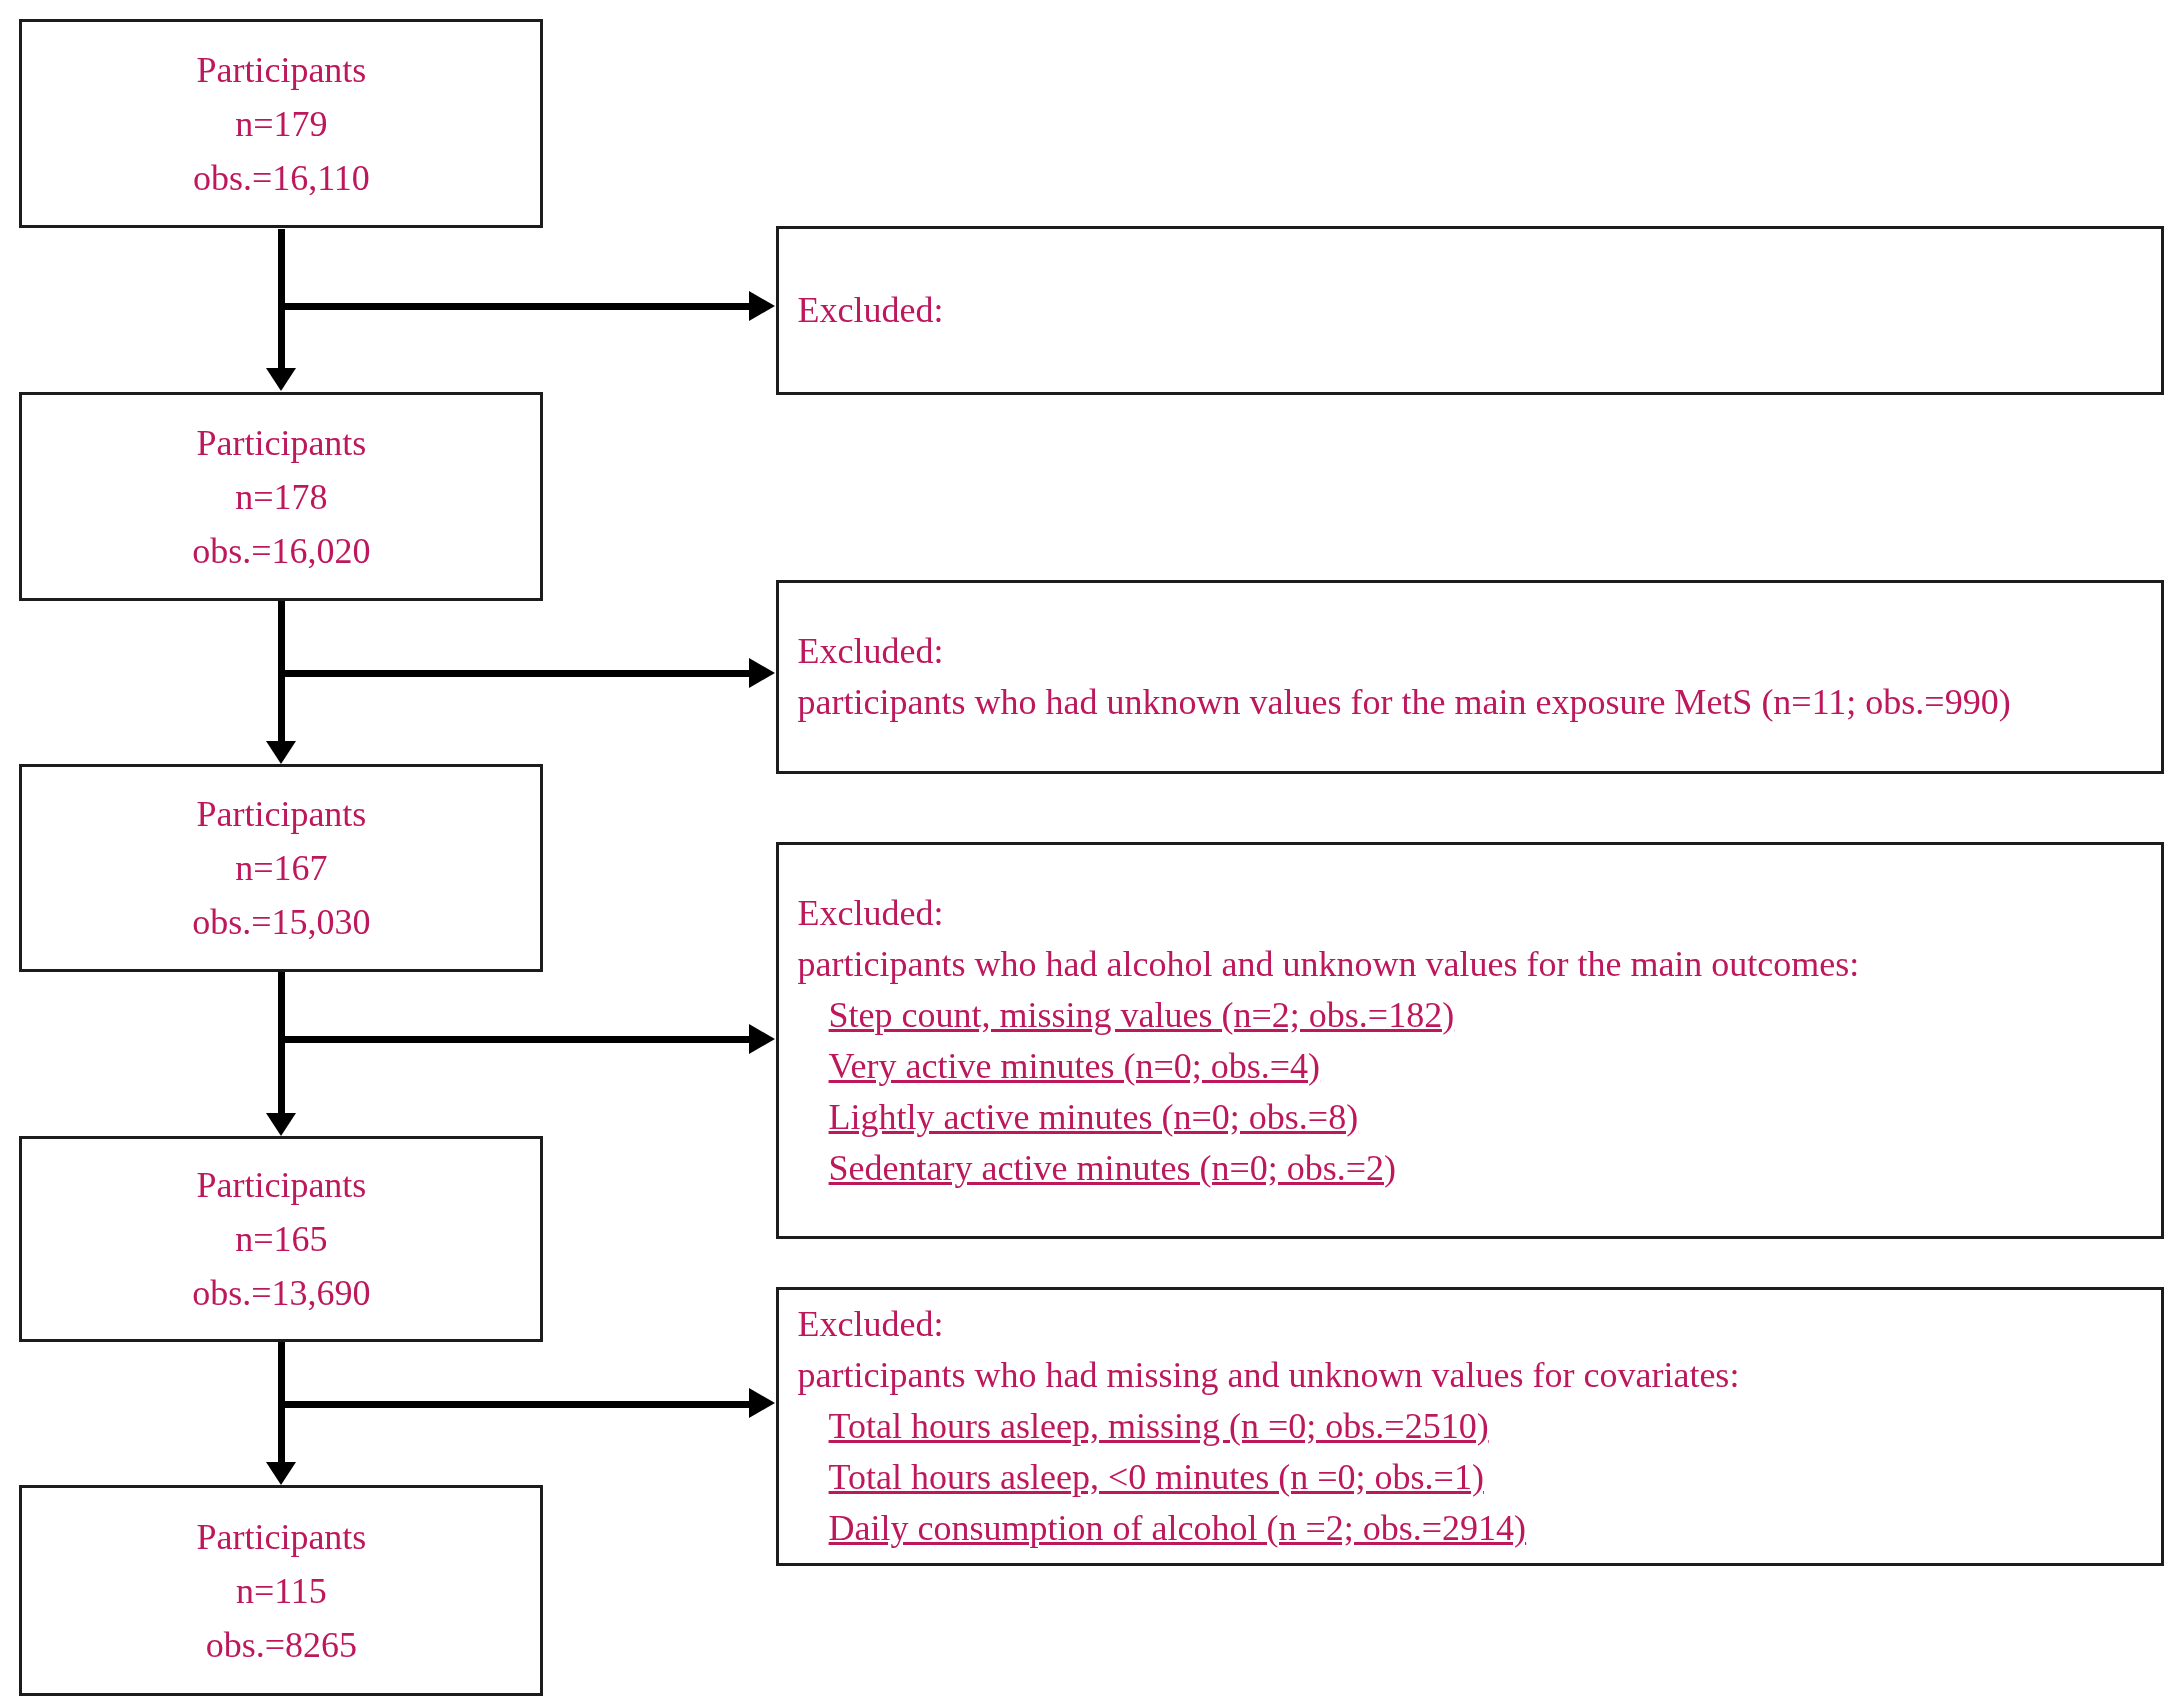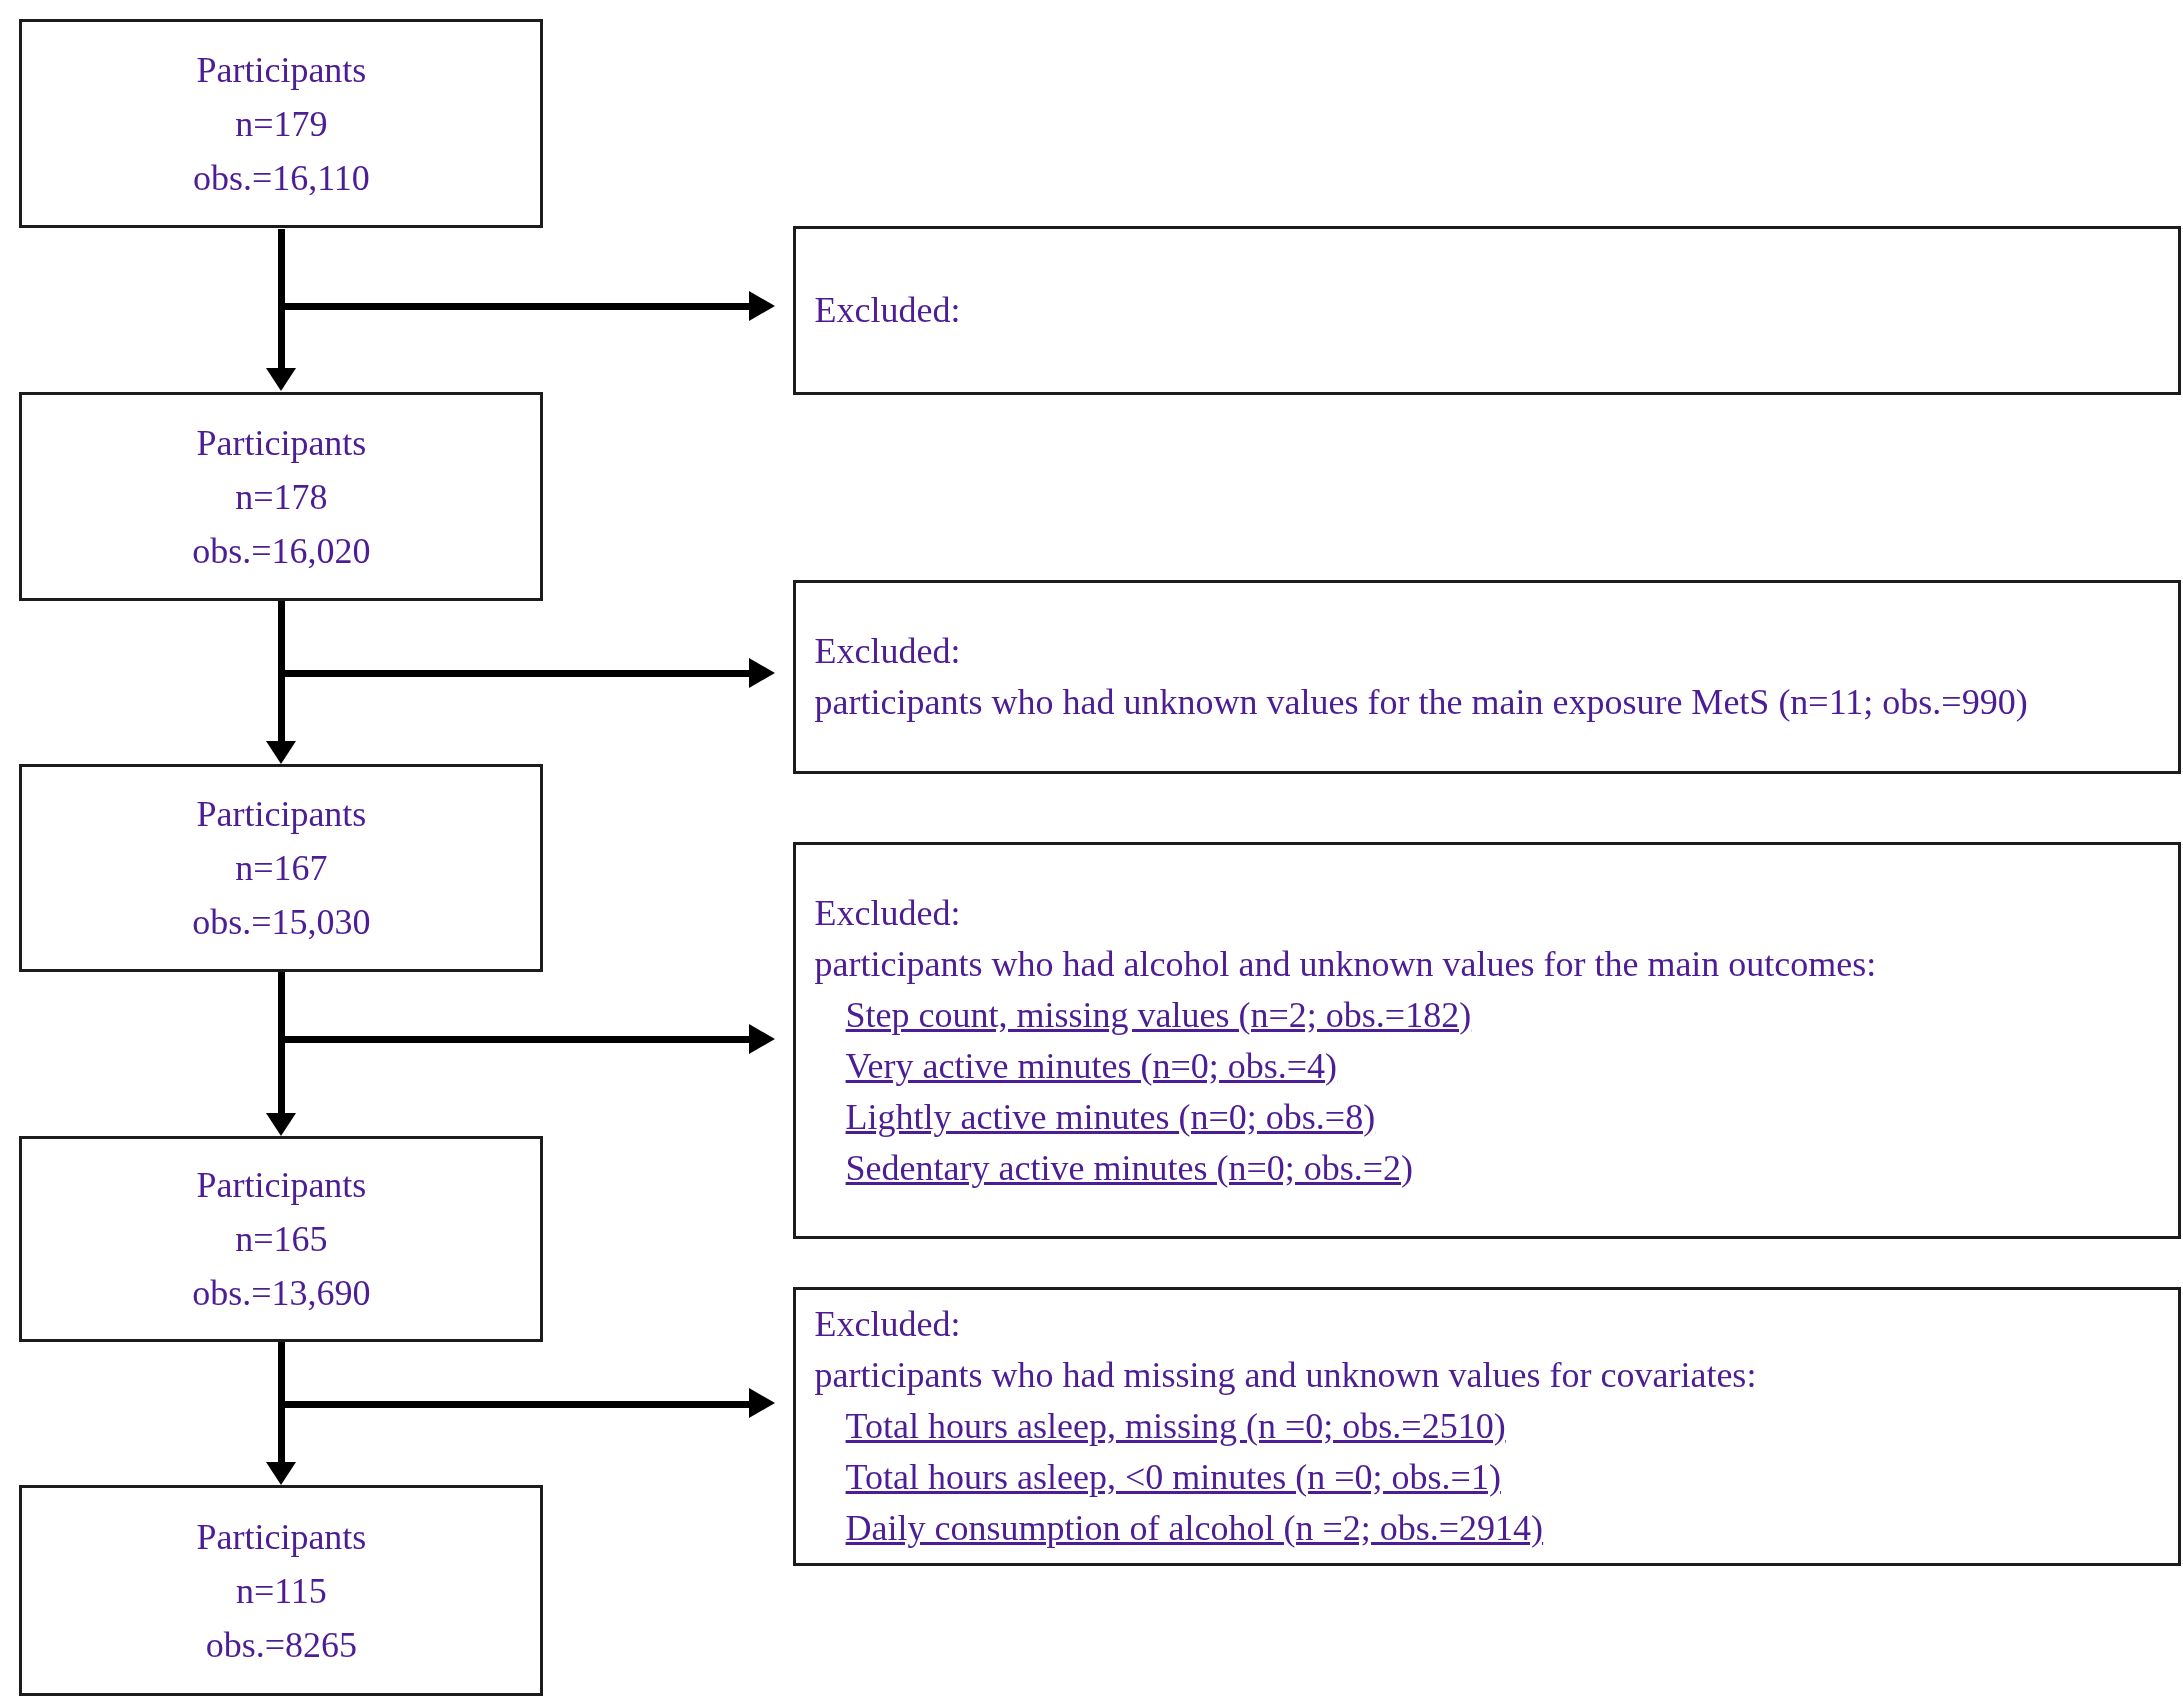--- a/index.html
+++ b/index.html
@@ -6,21 +6,21 @@
     margin: 0;
     padding: 0;
     background: #ffffff;
   }
   .canvas {
     position: relative;
     width: 2183px;
     height: 1706px;
     background: #ffffff;
     font-family: "Liberation Serif", "DejaVu Serif", serif;
-    color: #4c1d95;
+    color: #be185d;
   }
 
   
   .pbox {
     position: absolute;
     left: 19.4px;
     width: 524px;
     border: 3.9px solid #1c1c1c;
     box-sizing: border-box;
     background: #ffffff;
@@ -45,21 +45,20 @@
     width: 1388px;
     border: 3.9px solid #1c1c1c;
     box-sizing: border-box;
     background: #ffffff;
     display: flex;
     flex-direction: column;
     justify-content: center;
     font-size: 36px;
     line-height: 51px;
     padding: 7.8px 18.6px;
-    margin-left: 17px;
   }
   .ebox-1 { top: 226px;  height: 169px; }
   .ebox-2 { top: 580px;  height: 194px; }
   .ebox-3 { top: 842px; height: 397px; }
   .ebox-4 { top: 1287px; height: 279px; }
   .ebox .sub { padding-left: 31px; text-decoration: underline; }
 
   
   .vline {
     position: absolute;

